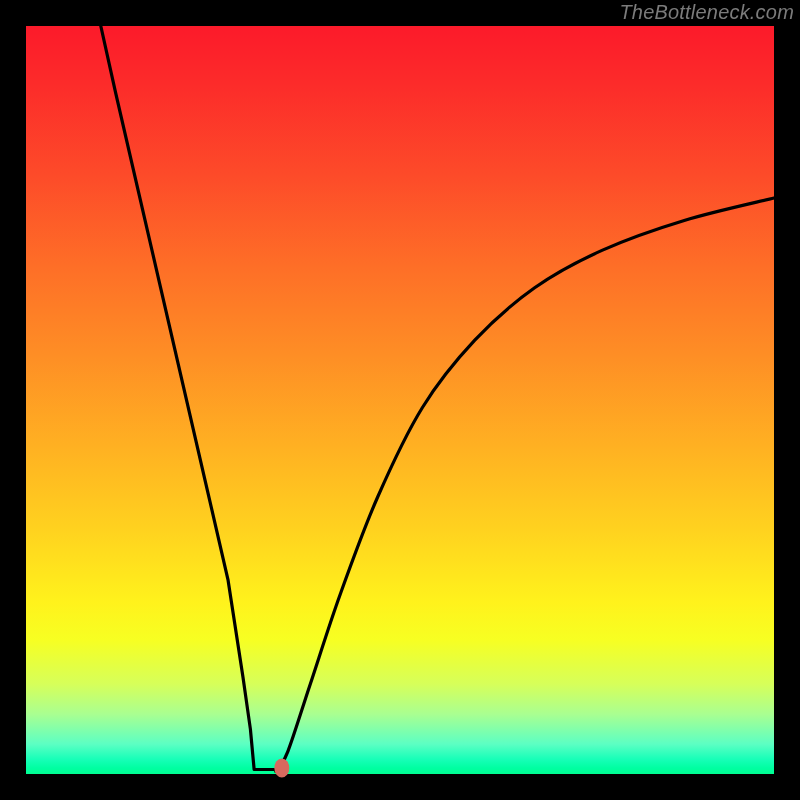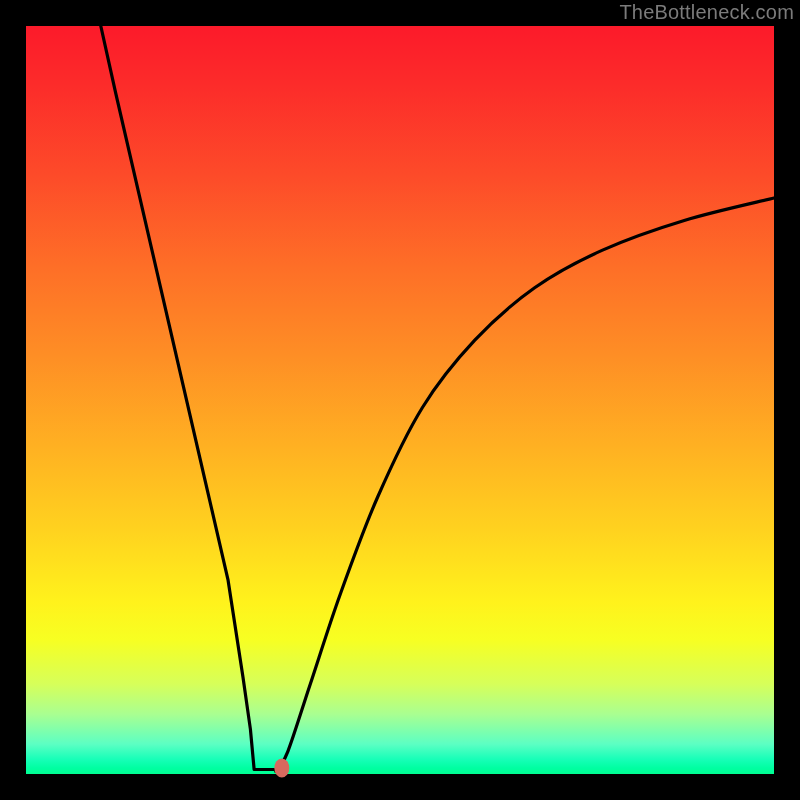--- a/index.html
+++ b/index.html
@@ -52,20 +52,21 @@
   }
   .watermark {
     position: absolute;
     top: 1px;
     right: 6px;
     color: #7b7b7b;
     font-size: 20px;
     font-weight: 500;
     letter-spacing: 0.2px;
     user-select: none;
+    font-style: italic;
   }
   svg.curve {
     position: absolute;
     left: 0;
     top: 0;
     width: 748px;
     height: 748px;
     overflow: visible;
   }
 </style>

